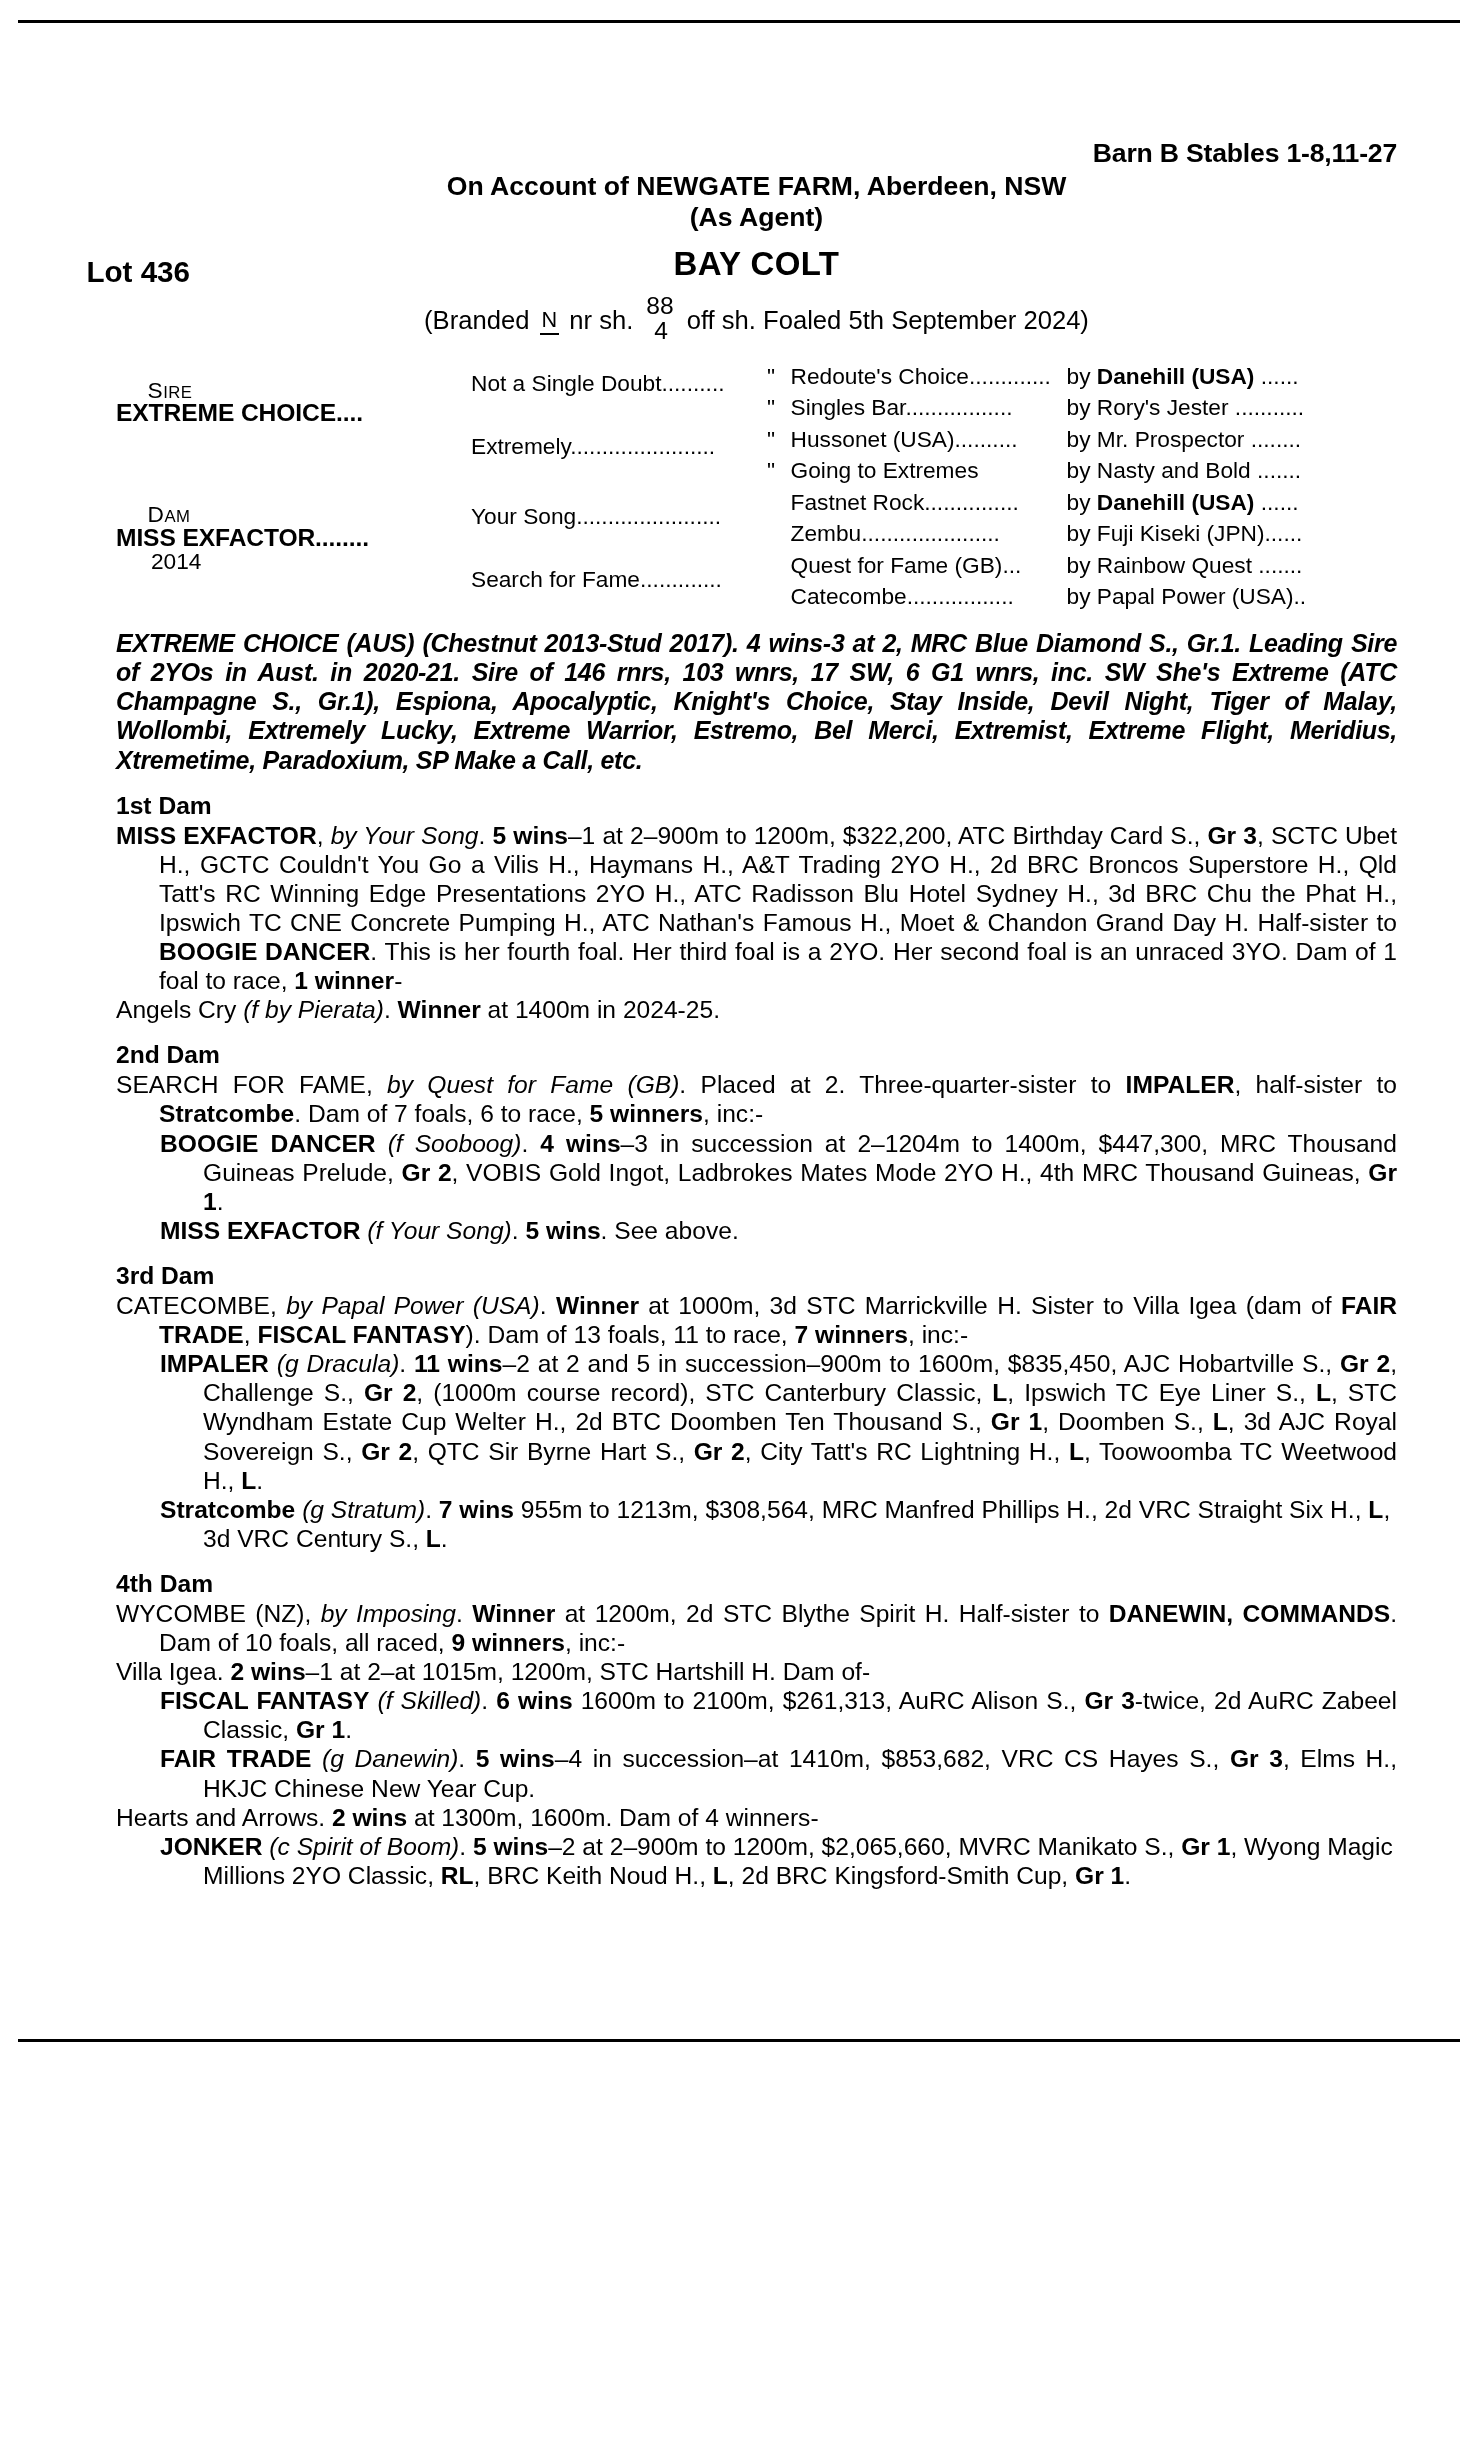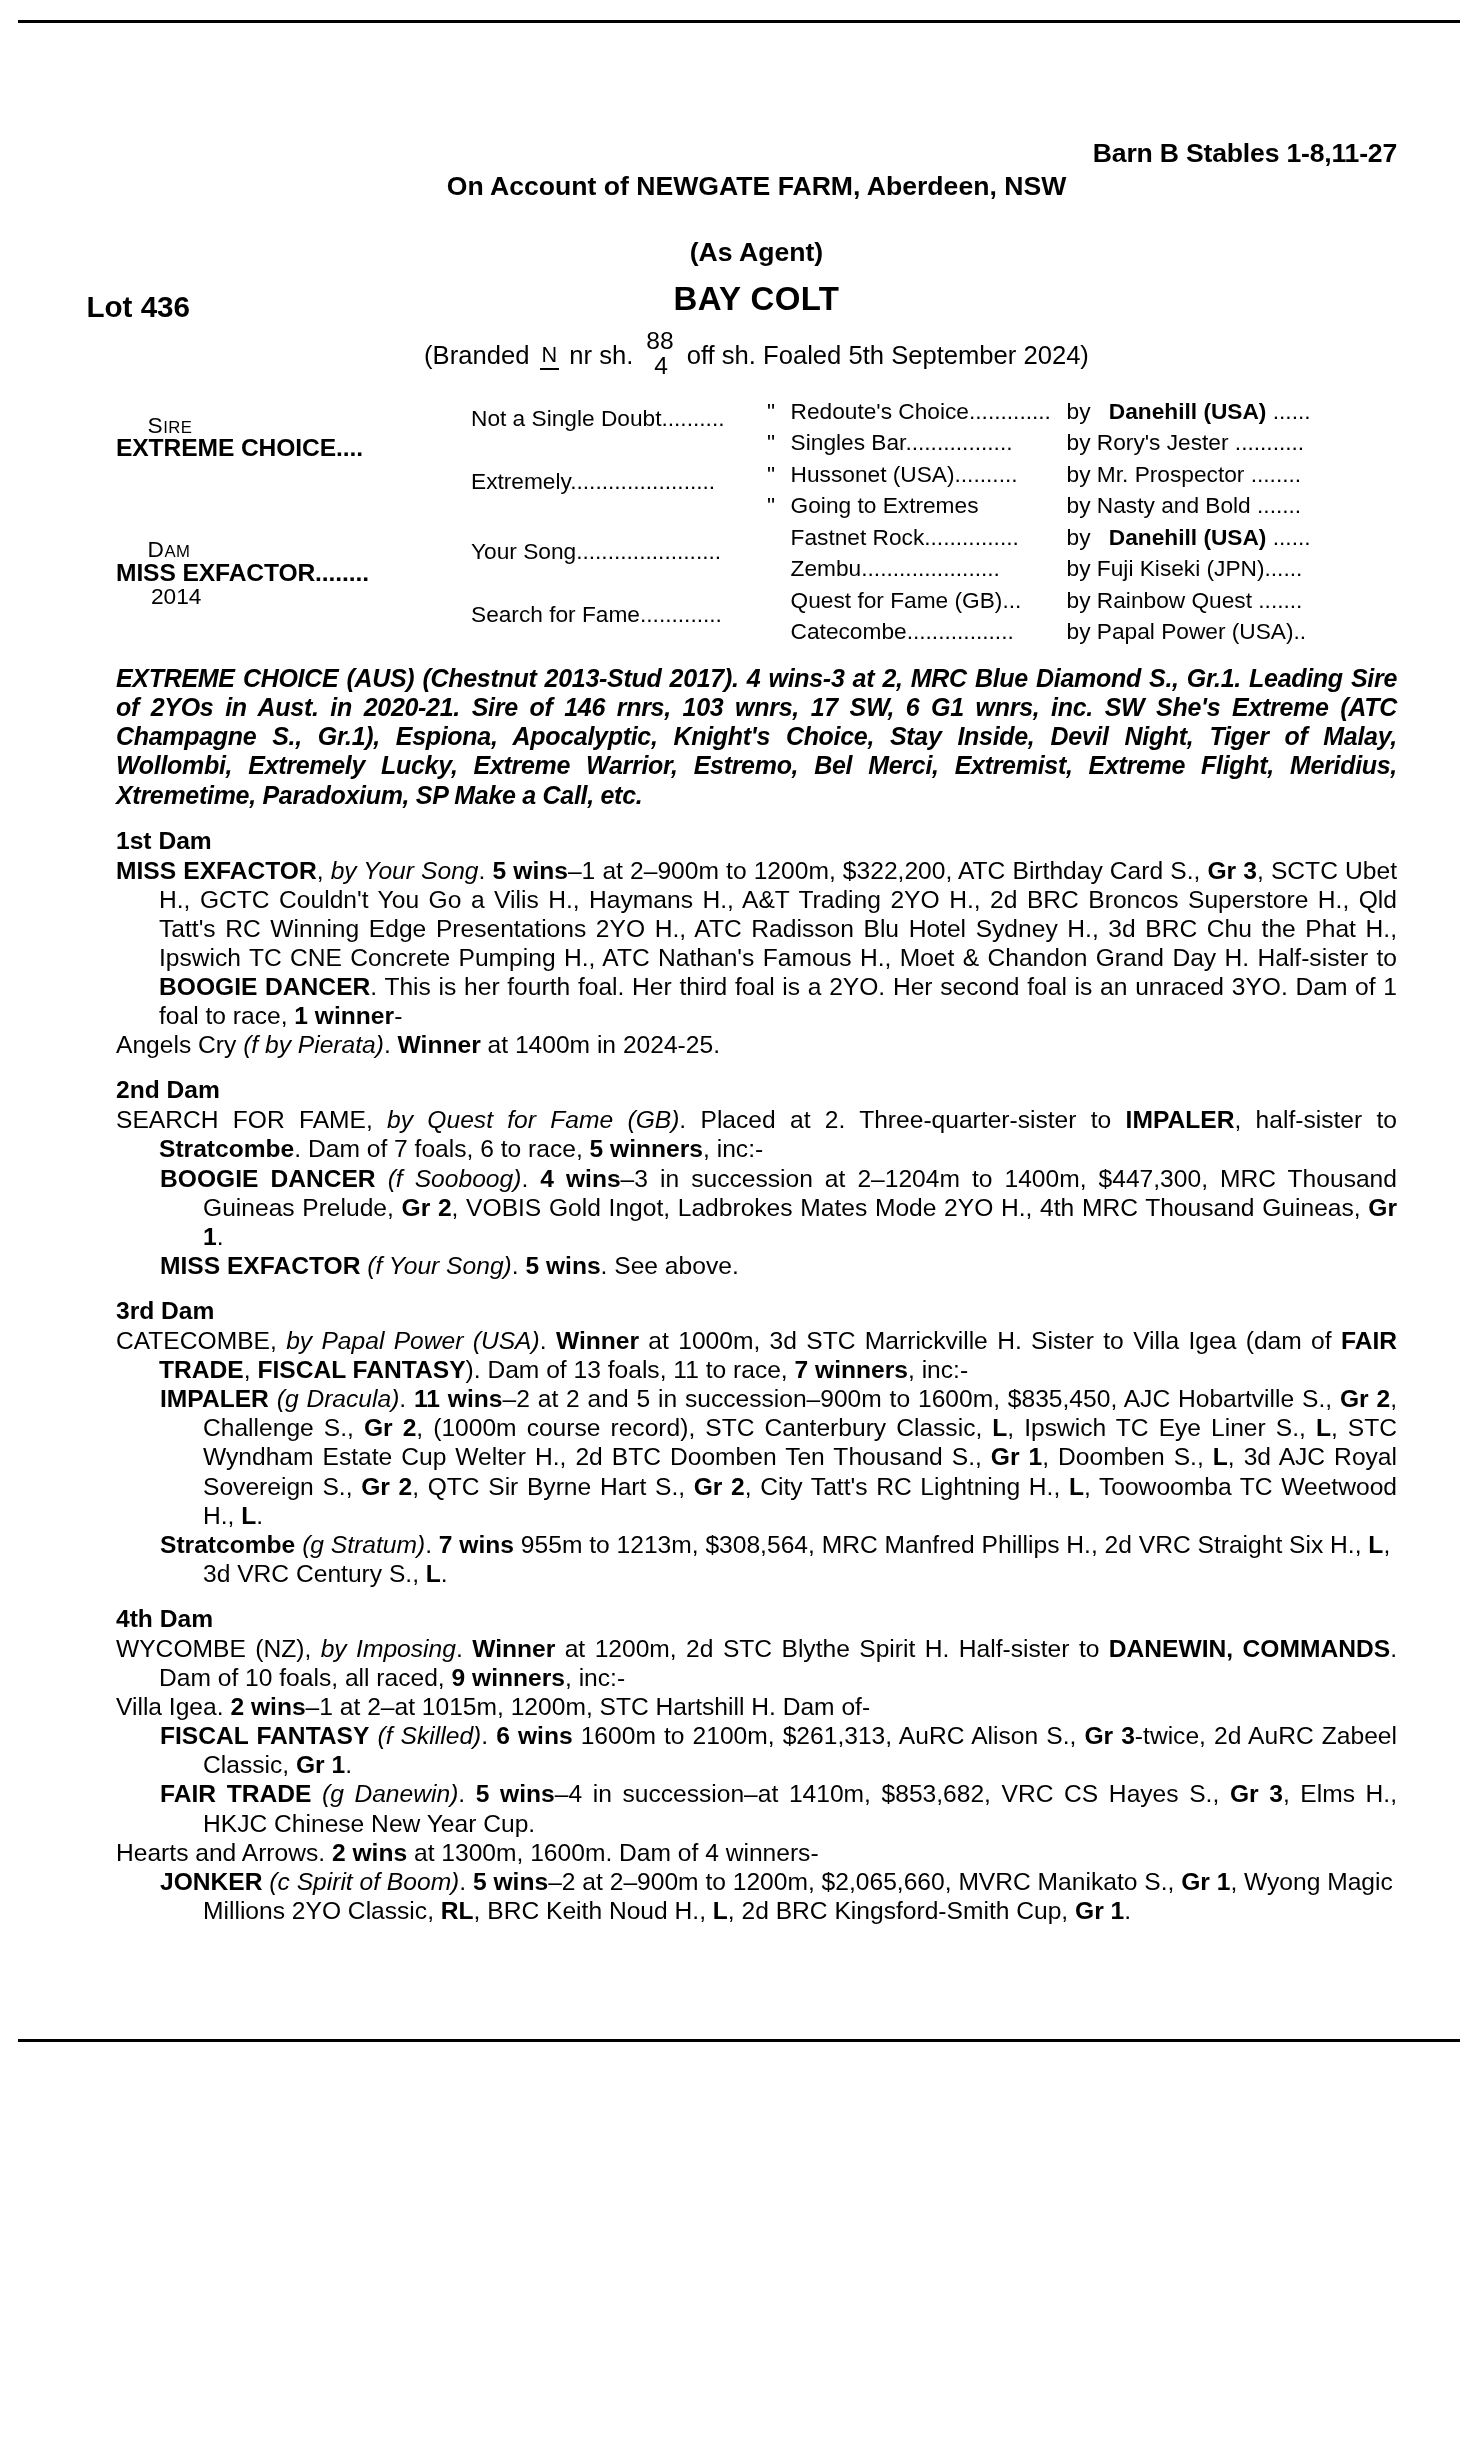--- a/index.html
+++ b/index.html
@@ -54,21 +54,20 @@
     font-weight: bold;
     font-size: 26.6px;
     line-height: 1.18;
     margin-top: 2px;
   }
   .asagent {
     text-align: center;
     font-weight: bold;
     font-size: 26.6px;
     line-height: 1.18;
-    margin-top: 35px;
   }
   .titlerow {
     position: relative;
     height: 45px;
     margin-top: 11.8px;
   }
   .lot {
     position: absolute;
     left: -29.6px;
     top: 10px;
@@ -151,21 +150,21 @@
   .dq {
     font-size: 22.7px;
     line-height: 31.5px;
     text-align: left;
   }
   .by {
     font-size: 22.7px;
     line-height: 31.5px;
     white-space: nowrap;
   }
-  .by b { font-weight: bold; margin-left: 12px; }
+  .by b { font-weight: bold; }
   .dots { letter-spacing: 0px; }
 
   
   .siresum {
     margin-top: 15.8px;
     font-style: italic;
     font-weight: bold;
     font-size: 25px;
     line-height: 1.17;
     text-align: justify;

